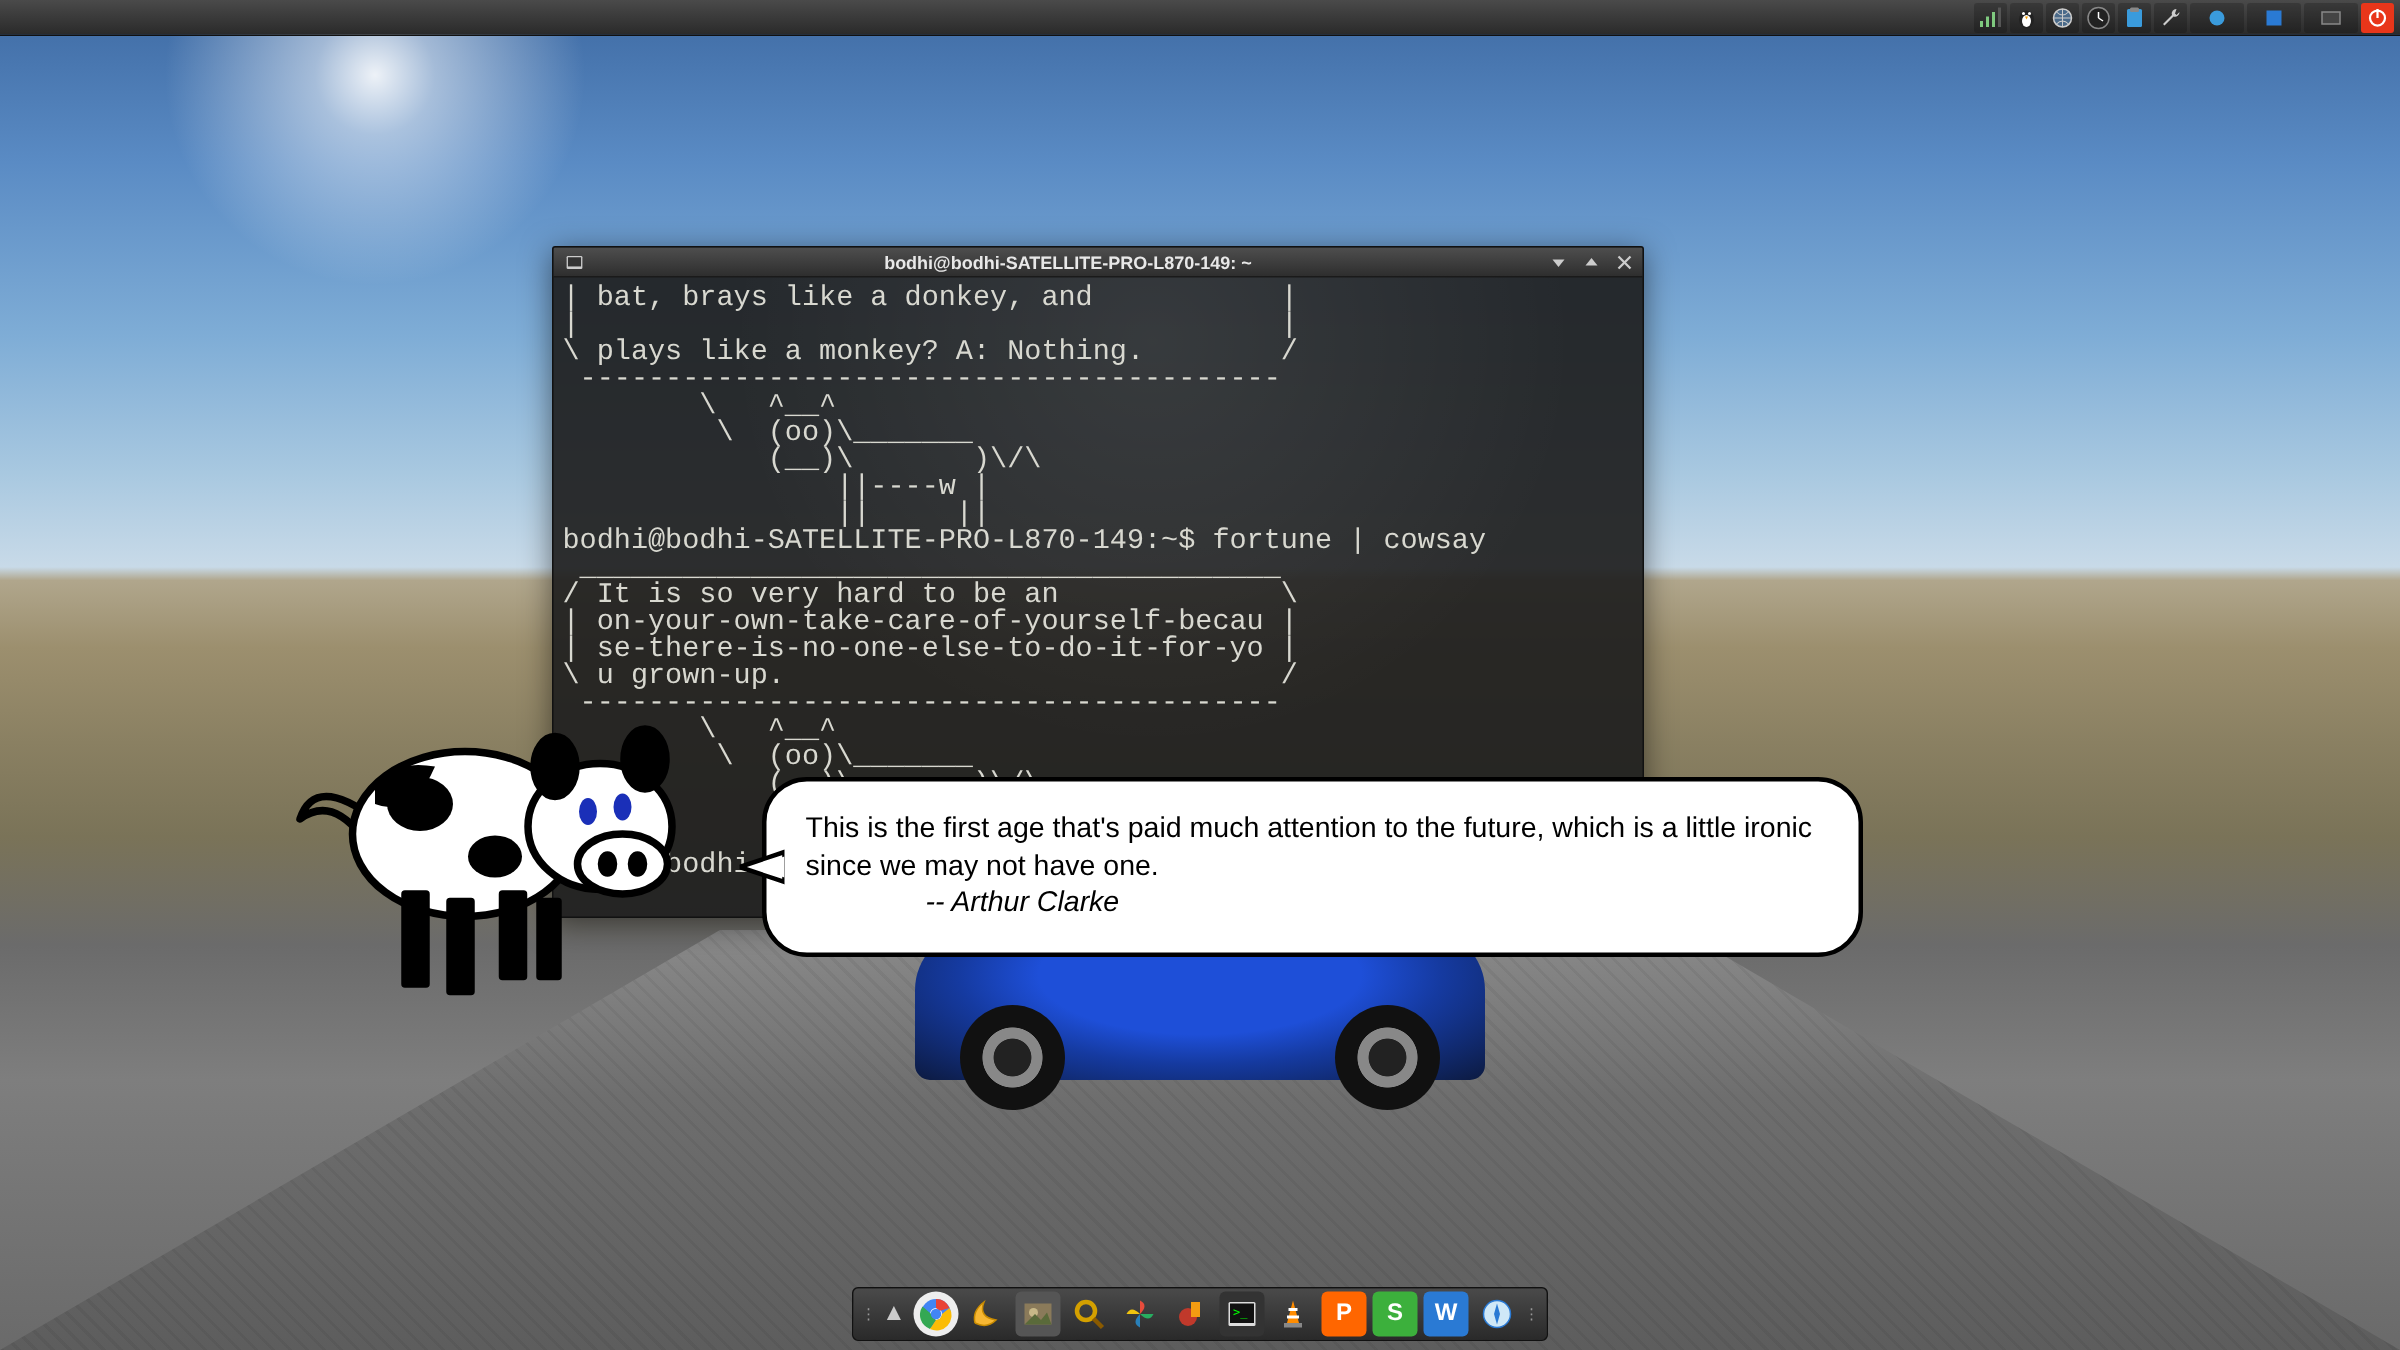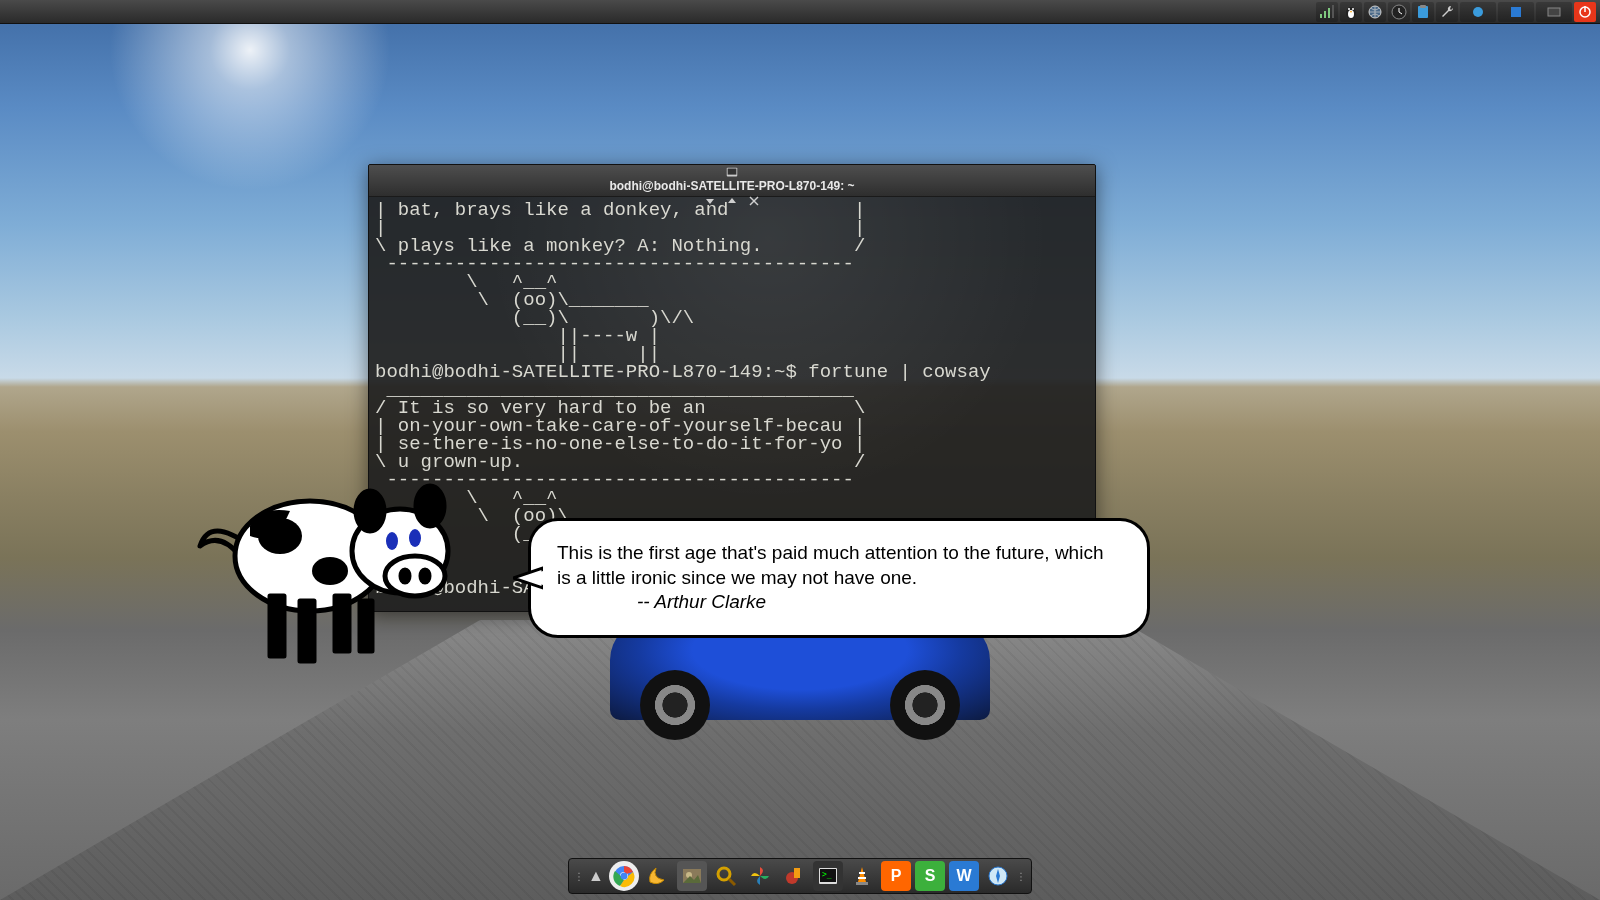--- a/index.html
+++ b/index.html
@@ -72,24 +72,24 @@
   
   .terminal-window {
     position: absolute; left: 368px; top: 164px; width: 728px; height: 448px;
     background: rgba(30,30,30,0.92);
     border: 1px solid #111; border-radius: 2px;
     box-shadow: 0 4px 20px rgba(0,0,0,0.5);
     display: flex; flex-direction: column;
     overflow: hidden;
   }
   .terminal-titlebar {
-    height: 32px; background: linear-gradient(to bottom, #4e4e4e, #2e2e2e);
+    height: 20px; background: linear-gradient(to bottom, #4e4e4e, #2e2e2e);
     border-bottom: 1px solid #1a1a1a;
     display: flex; align-items: center; color: #e8e8e8; font-size: 12px;
-    padding: 0 4px; user-select: none; flex-direction: column;
+    padding: 0 4px; user-select: none;
   }
   .titlebar-icon { width: 20px; display: flex; justify-content: center; }
   .titlebar-title { flex: 1; text-align: center; font-weight: bold; }
   .titlebar-controls { display: flex; gap: 6px; }
   .titlebar-btn { width: 16px; height: 16px; display: flex; align-items: center; justify-content: center; cursor: pointer; color: #ddd; font-size: 11px; }
   .terminal-body {
     flex: 1; padding: 4px 6px;
     font-family: Liberation Mono, monospace;
     font-size: 19px; line-height: 18px; color: #d8d8d0;
     white-space: pre; overflow: hidden;
@@ -98,25 +98,24 @@
 
   
   .cow {
     position: absolute; left: 180px; top: 476px; width: 300px; height: 200px;
     pointer-events: none;
   }
   .cow svg { width: 100%; height: 100%; }
 
   
   .speech {
-    position: absolute; left: 508px; top: 518px; width: 622px;
+    position: absolute; left: 508px; top: 518px; width: 734px;
     background: #fff; border: 3px solid #000; border-radius: 30px;
     padding: 20px 26px; font-size: 19px; line-height: 1.3;
     font-family: "Comic Sans MS", "Segoe UI", sans-serif;
-    margin-left: 20px;
   }
   .speech .attribution { text-align: left; padding-left: 80px; font-style: italic; }
   .speech-tail {
     position: absolute; left: -18px; top: 42px;
   }
   .speech-tail svg { width: 30px; height: 30px; }
 </style>
 </head>
 <body>
 

